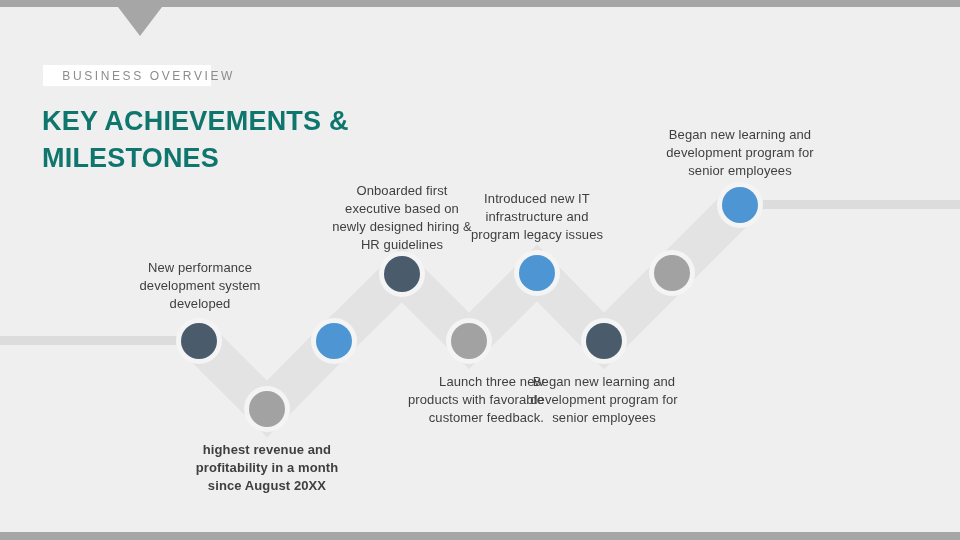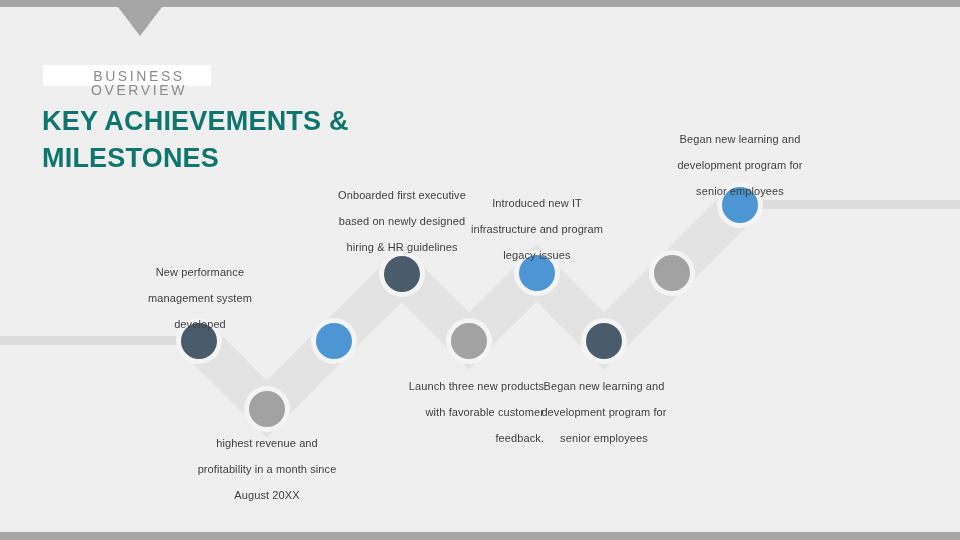--- a/index.html
+++ b/index.html
@@ -44,22 +44,22 @@
   .eyebrow-box {
     position: absolute;
     left: 43px; top: 65px;
     width: 168px; height: 21px;
     background: #ffffff;
   }
   .eyebrow-text {
     position: absolute;
     left: 43px; top: 69px;
     width: 192px;
-    text-align: center;
-    font-size: 14px;
+    text-align: right;
+    font-size: 12px;
     letter-spacing: 2.6px;
     line-height: 14px;
     color: #8c8c8c;
   }
 
   
   .headline {
     position: absolute;
     left: 42px; top: 103px;
     width: 420px;
@@ -83,22 +83,22 @@
     position: absolute;
     width: 36px; height: 36px;
     border-radius: 50%;
     box-shadow: 0 0 0 5px #f4f4f4;
     transform: translate(-50%, -50%);
   }
 
   
   .caption {
     position: absolute;
-    font-size: 11px;
-    line-height: 26px;
+    font-size: 13px;
+    line-height: 18px;
     color: #3f3f3f;
     text-align: center;
     width: 150px;
     transform: translateX(-50%);
     letter-spacing: 0.1px;
   }
 </style>
 </head>
 <body>
 
@@ -122,22 +122,22 @@
       <div class="node" style="left: 334px; top: 341px; background: rgb(78, 149, 211); box-shadow: rgb(244, 244, 244) 0px 0px 0px 5px;"></div>
       <div class="node" style="left: 402px; top: 274px; background: rgb(74, 91, 107); box-shadow: rgb(244, 244, 244) 0px 0px 0px 5px;"></div>
       <div class="node" style="left: 469px; top: 341px; background: rgb(162, 162, 162); box-shadow: rgb(244, 244, 244) 0px 0px 0px 5px;"></div>
       <div class="node" style="left: 537px; top: 273px; background: rgb(78, 149, 211); box-shadow: rgb(244, 244, 244) 0px 0px 0px 5px;"></div>
       <div class="node" style="left: 604px; top: 341px; background: rgb(74, 91, 107); box-shadow: rgb(244, 244, 244) 0px 0px 0px 5px;"></div>
       <div class="node" style="left: 672px; top: 273px; background: rgb(162, 162, 162); box-shadow: rgb(244, 244, 244) 0px 0px 0px 5px;"></div>
       <div class="node" style="left: 740px; top: 205px; background: rgb(78, 149, 211); box-shadow: rgb(244, 244, 244) 0px 0px 0px 5px;"></div>
     </div>
 
   <div id="captions-layer">
-      <div class="caption" style="left: 200px; top: 259px;">New performance management system developed</div>
-      <div class="caption" style="left: 267px; top: 430px;">highest revenue and profitability in a month since August 20XX</div>
+      <div class="caption" style="left: 200px; top: 259px;">New performance development system developed</div>
+      <div class="caption" style="left: 267px; top: 441px; font-weight: bold;">highest revenue and profitability in a month since August 20XX</div>
       <div class="caption" style="left: 402px; top: 182px;">Onboarded first executive based on newly designed hiring &amp; HR guidelines</div>
       <div class="caption" style="left: 469px; top: 373px; text-align: right;">Launch three new products with favorable customer feedback.</div>
       <div class="caption" style="left: 537px; top: 190px;">Introduced new IT infrastructure and program legacy issues</div>
       <div class="caption" style="left: 604px; top: 373px;">Began new learning and development program for senior employees</div>
       <div class="caption" style="left: 740px; top: 126px;">Began new learning and development program for senior employees</div>
     </div>
 
   <div class="eyebrow-box"></div>
   <div class="eyebrow-text">BUSINESS OVERVIEW</div>
 

